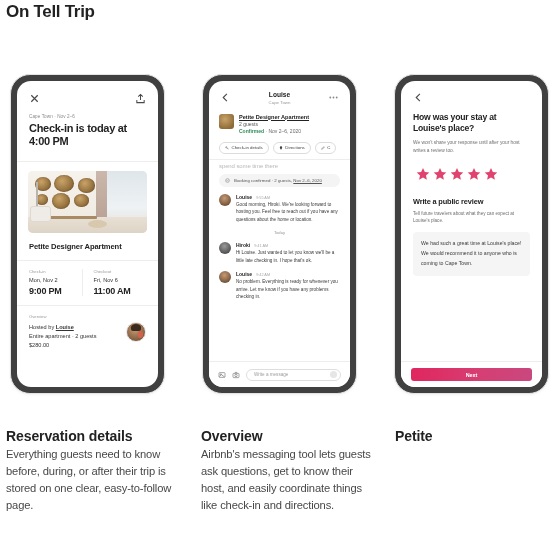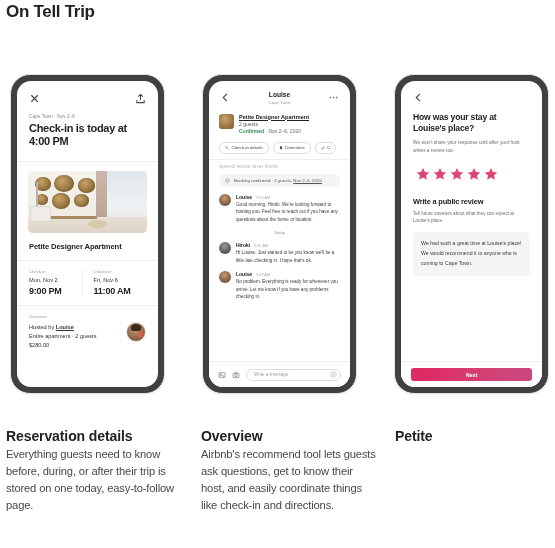--- a/index.html
+++ b/index.html
@@ -395,23 +395,23 @@
       <div class="p3-box">We had such a great time at Louise's place! We would recommend it to anyone who is coming to Cape Town.</div>
 
       <div class="p3-next">
         <button class="p3-btn">Next</button>
       </div>
     </div>
   </div>
 
   <div class="cap" id="cap1">
     <div class="cap-h">Reservation details</div>
-    <div class="cap-b">Everything guests need to know before, during, or after their trip is stored on one today, easy-to-follow page.</div>
+    <div class="cap-b">Everything guests need to know before, during, or after their trip is stored on one clear, easy-to-follow page.</div>
   </div>
   <div class="cap" id="cap2">
     <div class="cap-h">Overview</div>
-    <div class="cap-b">Airbnb's recommend tool lets guests ask questions, get to know their host, and easily coordinate things like check-in and directions.</div>
+    <div class="cap-b">Airbnb's messaging tool lets guests ask questions, get to know their host, and easily coordinate things like check-in and directions.</div>
   </div>
   <div class="cap" id="cap3">
     <div class="cap-h">Petite</div>
   </div>
 
 </div>
 
 </body></html>

